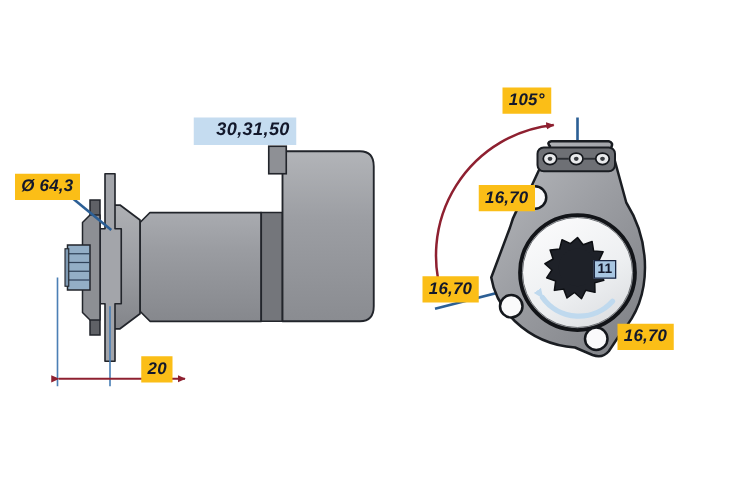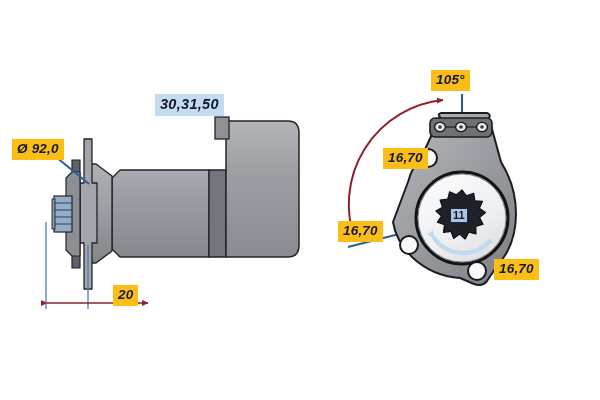--- a/index.html
+++ b/index.html
@@ -36,21 +36,21 @@
     color: #13182b;
   }
   .lbl-yellow {
     background: #FBBE17;
     padding: 3px 5px 4px 5px;
     font-size: 13.5px;
     letter-spacing: 0.2px;
   }
   .lbl-blue {
     background: #C5DCF0;
-    padding: 3px 5px 4px 5px;
+    padding: 3px 5px 4px 18px;
     font-size: 14.5px;
     letter-spacing: 0.3px;
   }
   .lbl-pinion {
     background: #A8C6E2;
     border: 1px solid #1a2540;
     padding: 1px 2px 1px 2px;
     font-size: 11px;
     font-style: normal;
     letter-spacing: 0;
@@ -191,27 +191,27 @@
                  L456.4,194.9 Z" fill="#1E2128" stroke="#0D0F13" stroke-width="1.2" stroke-linejoin="round"></path>
         <circle cx="462" cy="214" r="15" fill="#1E2128"></circle>
       </g>
 
       <path d="M434,238 A36,36 0 0 0 490,241" fill="none" stroke="#BFD9EE" stroke-width="4.2" stroke-linecap="round" marker-start="url(#arrowLtBlue)"></path>
     </g>
   </svg>
 
   <div class="lbl lbl-blue" style="left:155px; top:94px;">30,31,50</div>
 
-  <div class="lbl lbl-yellow" style="left:12px; top:139px;">Ø 92,0</div>
+  <div class="lbl lbl-yellow" style="left:12px; top:139px;">Ø 64,3</div>
 
   <div class="lbl lbl-yellow" style="left:113px; top:285px;">20</div>
 
-  <div class="lbl lbl-yellow" style="left:431px; top:70px;">105°</div>
+  <div class="lbl lbl-yellow" style="left:402px; top:70px;">105°</div>
 
   <div class="lbl lbl-yellow" style="left:383px; top:148px;">16,70</div>
 
   <div class="lbl lbl-yellow" style="left:338px; top:221px;">16,70</div>
 
   <div class="lbl lbl-yellow" style="left:494px; top:259px;">16,70</div>
 
-  <div class="lbl lbl-pinion" style="left:450px; top:208px;">11</div>
+  <div class="lbl lbl-pinion" style="left:475px; top:208px;">11</div>
 
 </div>
 
 </body></html>

